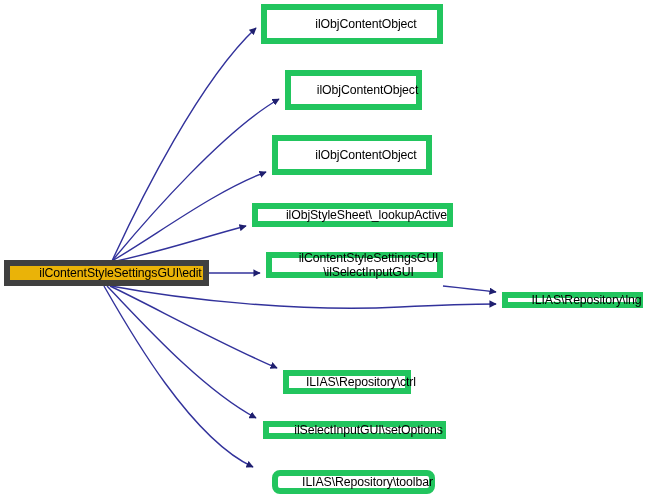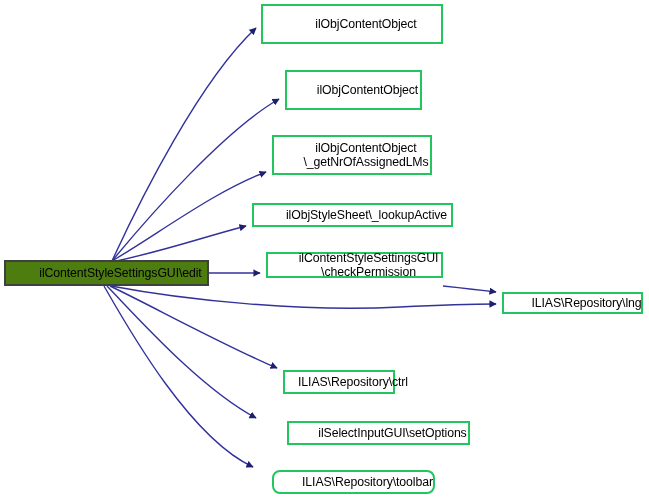--- a/index.html
+++ b/index.html
@@ -19,37 +19,37 @@
     position: absolute;
     left: 0;
     top: 0;
     width: 649px;
     height: 503px;
     pointer-events: none;
   }
   .node {
     position: absolute;
     box-sizing: border-box;
-    border: 2px solid #22c55e;
+    border: 6px solid #22c55e;
     background: #ffffff;
     color: #000000;
     font-size: 12.3px;
     line-height: 14.5px;
     display: flex;
     flex-direction: column;
     align-items: center;
     justify-content: center;
     text-align: center;
     white-space: pre;
     letter-spacing: -0.1px;
     z-index: 2;
     padding-left: 28px;
   }
   .node.current {
-    background: #4d7c0f;
+    background: #eab308;
     border-color: #404040;
   }
   .node .line2 {
     display: block;
   }
 </style>
 </head>
 <body>
 
 <div id="canvas">
@@ -71,22 +71,22 @@
         <path d="M107,286 C138,318 200,388 256,418" marker-end="url(#arrow)"></path>
         <path d="M104,286 C128,328 190,438 253,467" marker-end="url(#arrow)"></path>
         <path d="M443,286 C462,288 480,290 496,292" marker-end="url(#arrow)"></path>
       </g>
   </svg>
 
   <div id="node-layer">
       <div class="node current" style="left: 4px; top: 260px; width: 205px; height: 26px;"><span>ilContentStyleSettingsGUI\edit</span></div>
       <div class="node" style="left: 261px; top: 4px; width: 182px; height: 40px;"><span>ilObjContentObject</span></div>
       <div class="node" style="left: 285px; top: 70px; width: 137px; height: 40px;"><span>ilObjContentObject</span></div>
-      <div class="node" style="left: 272px; top: 135px; width: 160px; height: 40px;"><span>ilObjContentObject</span><span class="line2">\_getNrOfAssignedLMs</span></div>
+      <div class="node" style="left: 272px; top: 135px; width: 160px; height: 40px;"><span>ilObjContentObject</span></div>
       <div class="node" style="left: 252px; top: 203px; width: 201px; height: 24px;"><span>ilObjStyleSheet\_lookupActive</span></div>
-      <div class="node" style="left: 266px; top: 252px; width: 177px; height: 26px;"><span>ilContentStyleSettingsGUI</span><span class="line2">\checkPermission</span></div>
-      <div class="node" style="left: 502px; top: 292px; width: 141px; height: 22px;"><span>ILIAS\Repository\lng</span></div>
-      <div class="node" style="left: 283px; top: 370px; width: 112px; height: 24px;"><span>ILIAS\Repository\ctrl</span></div>
-      <div class="node" style="left: 263px; top: 421px; width: 183px; height: 24px; margin-left: 24px;"><span>ilSelectInputGUI\setOptions</span></div>
+      <div class="node" style="left: 266px; top: 252px; width: 177px; height: 26px;"><span>ilContentStyleSettingsGUI</span><span class="line2">\ilSelectInputGUI</span></div>
+      <div class="node" style="left: 502px; top: 292px; width: 141px; height: 16px;"><span>ILIAS\Repository\lng</span></div>
+      <div class="node" style="left: 283px; top: 370px; width: 128px; height: 24px;"><span>ILIAS\Repository\ctrl</span></div>
+      <div class="node" style="left: 263px; top: 421px; width: 183px; height: 18px;"><span>ilSelectInputGUI\setOptions</span></div>
       <div class="node" style="left: 272px; top: 470px; width: 163px; height: 24px; border-radius: 8px;"><span>ILIAS\Repository\toolbar</span></div>
     </div>
 
 </div>
 
 </body></html>

